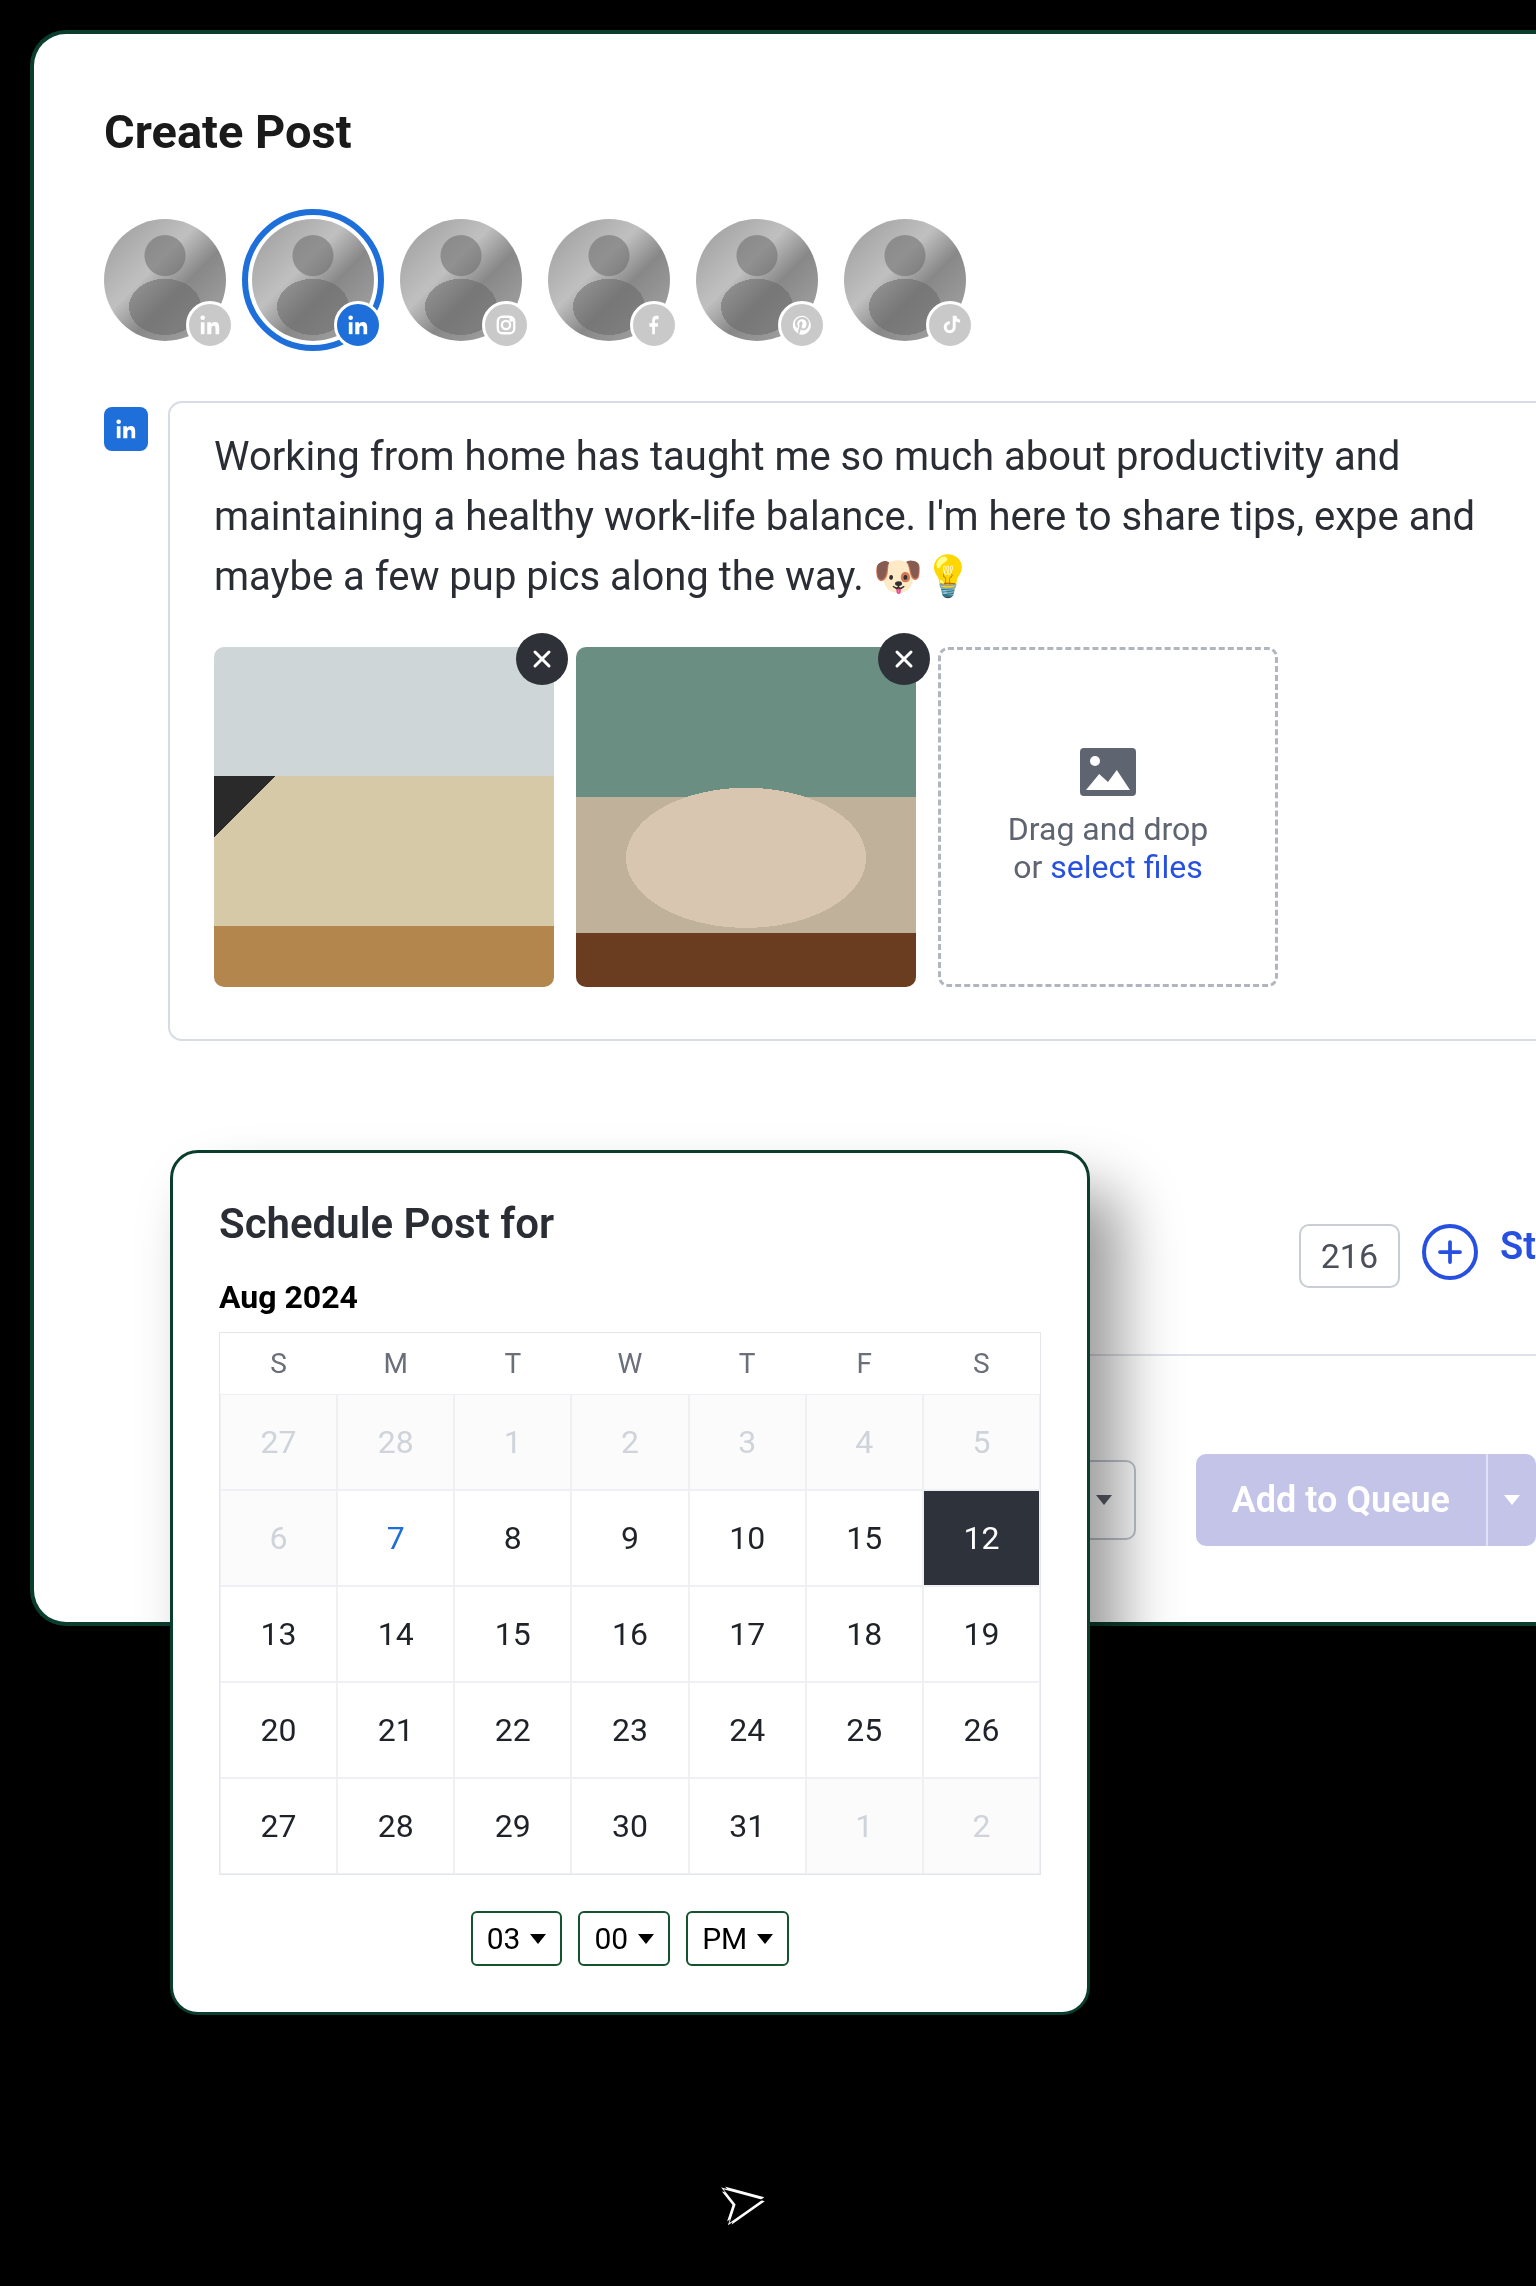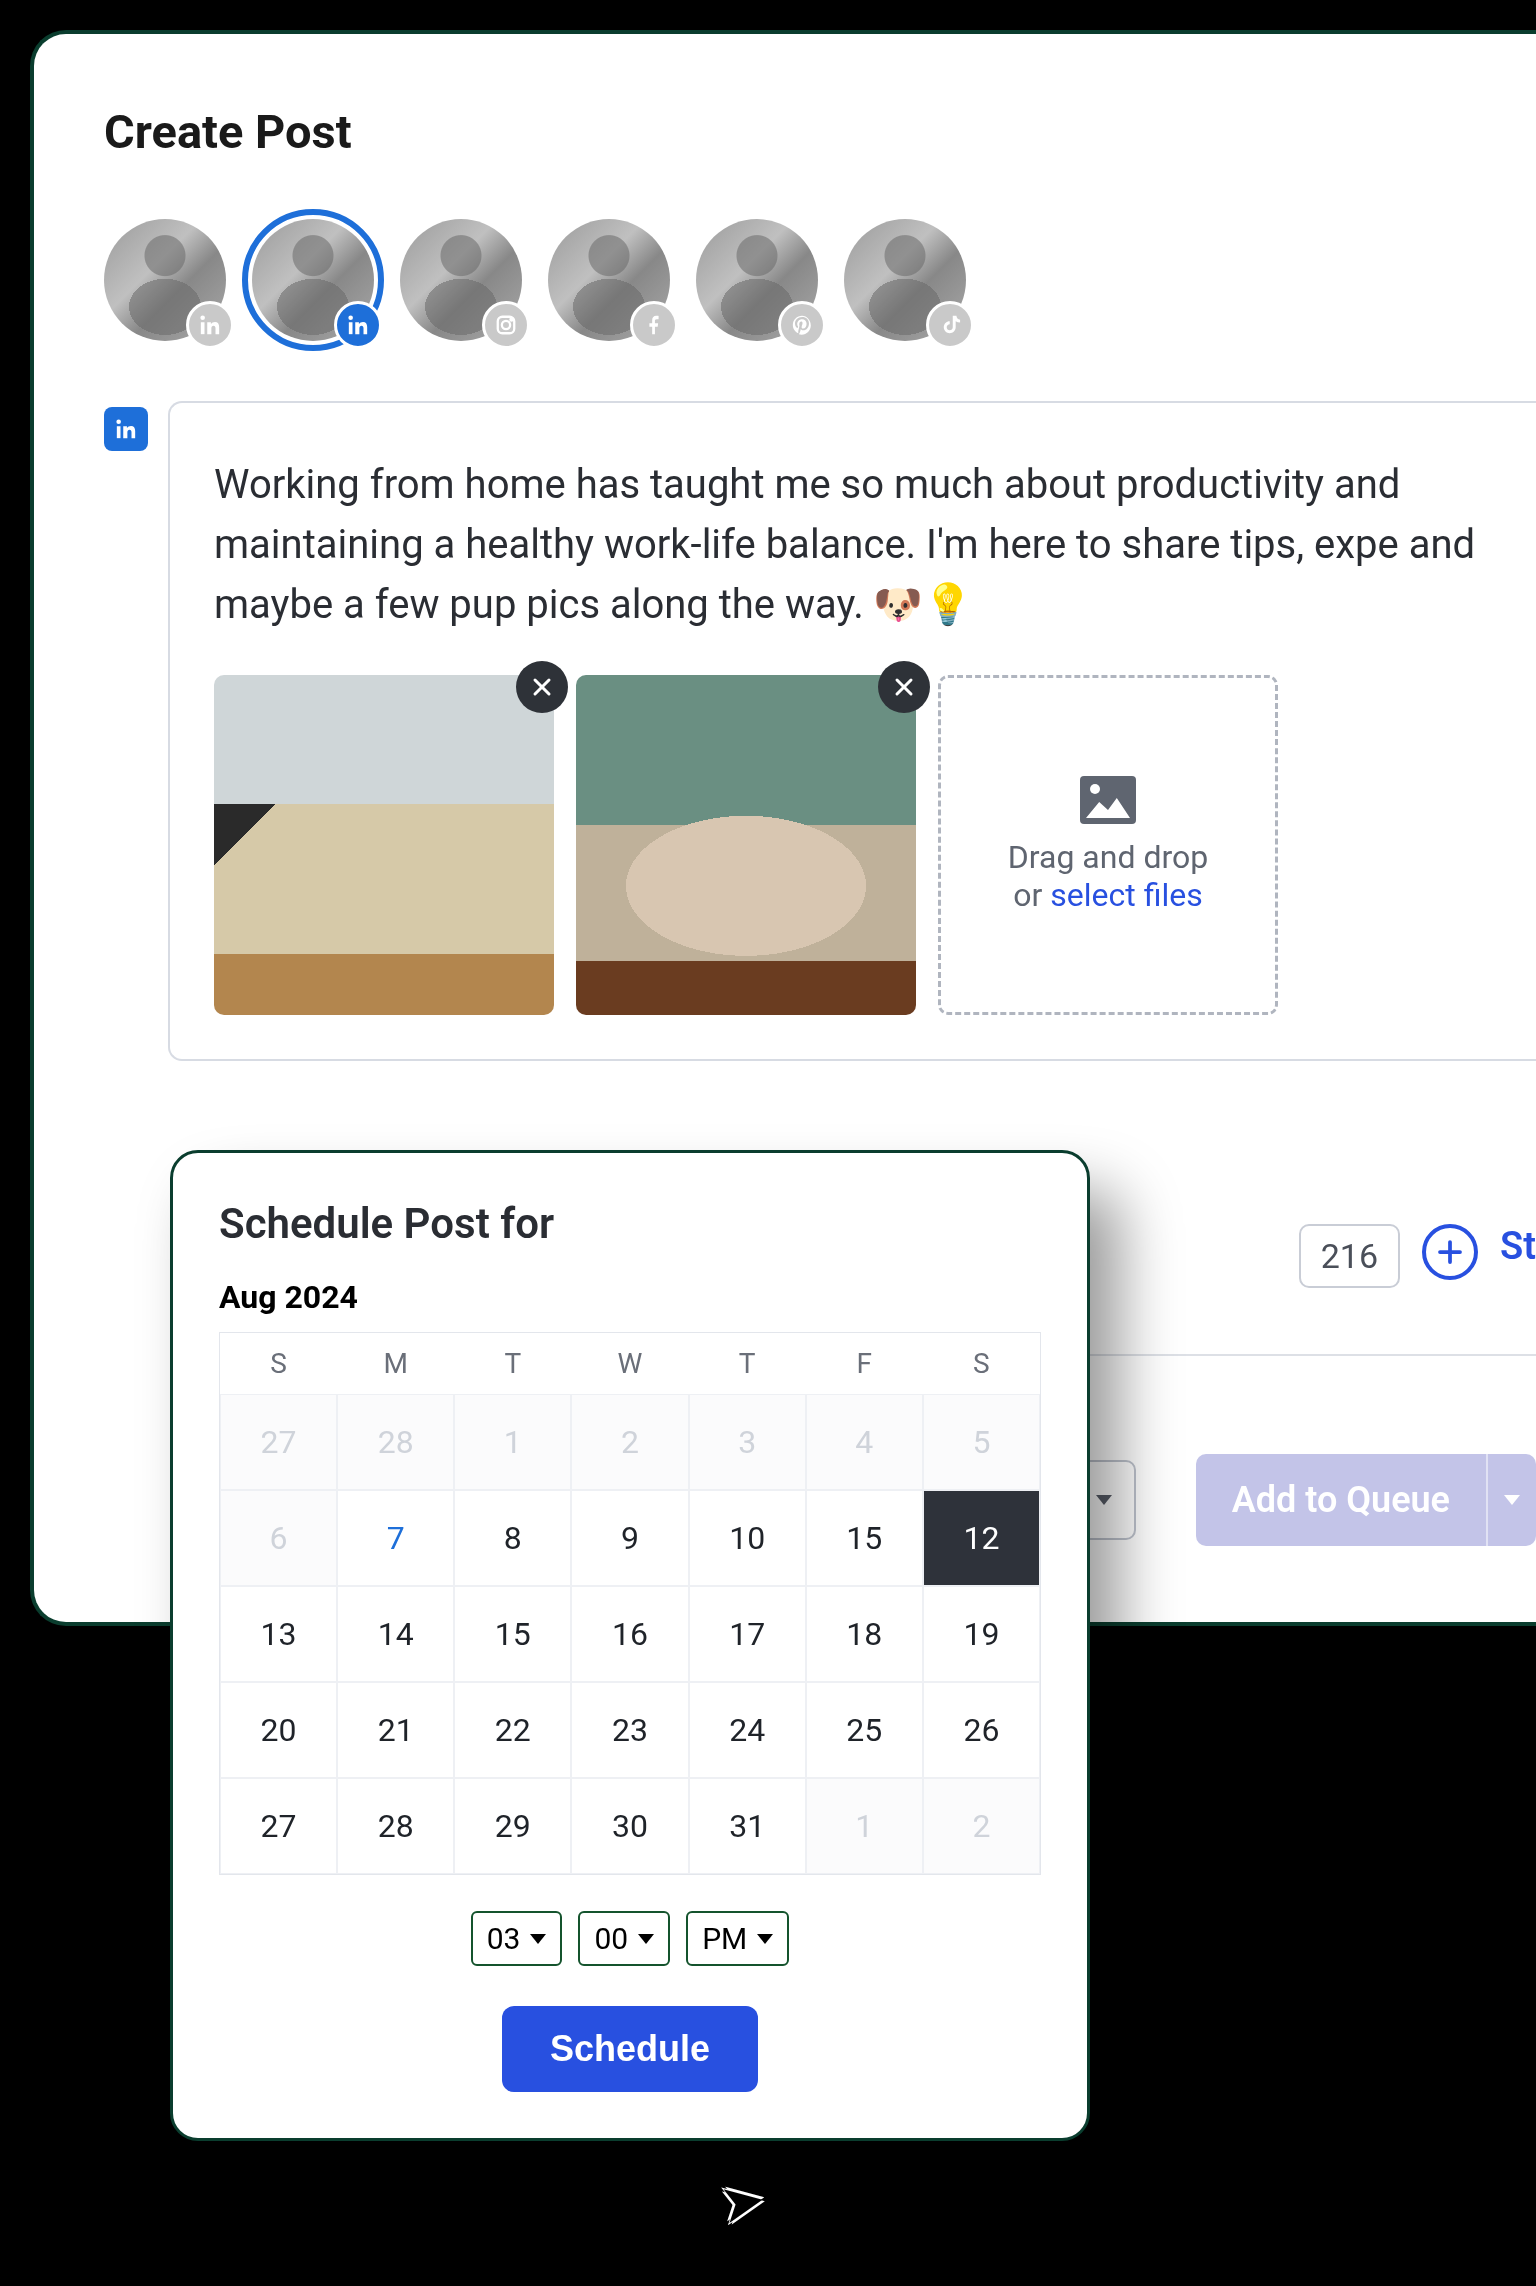--- a/index.html
+++ b/index.html
@@ -91,21 +91,21 @@
   justify-content: center;
   color: #fff;
   flex-shrink: 0;
   margin-top: 6px;
 }
 .compose-box {
   flex: 1;
   border: 2px solid #d7dbe3;
   border-right: none;
   border-radius: 14px 0 0 14px;
-  padding: 52px 0 44px 44px;
+  padding: 24px 0 44px 44px;
   min-height: 640px;
 }
 .post-text {
   font-size: 40px;
   line-height: 1.5;
   color: #2a2d33;
   margin-bottom: 40px;
   white-space: pre-wrap;
 }
 .attachments { display: flex; gap: 22px; }
@@ -546,16 +546,15 @@
       </div>
     <div class="time-sel">
         <span>00</span>
         <div class="caret-down"></div>
       </div>
     <div class="time-sel">
         <span>PM</span>
         <div class="caret-down"></div>
       </div>
   </div>
-  <button class="sched-btn">Schedule</button>
 </div>
 
 <div class="cursor">➤</div>
 
 </body></html>

